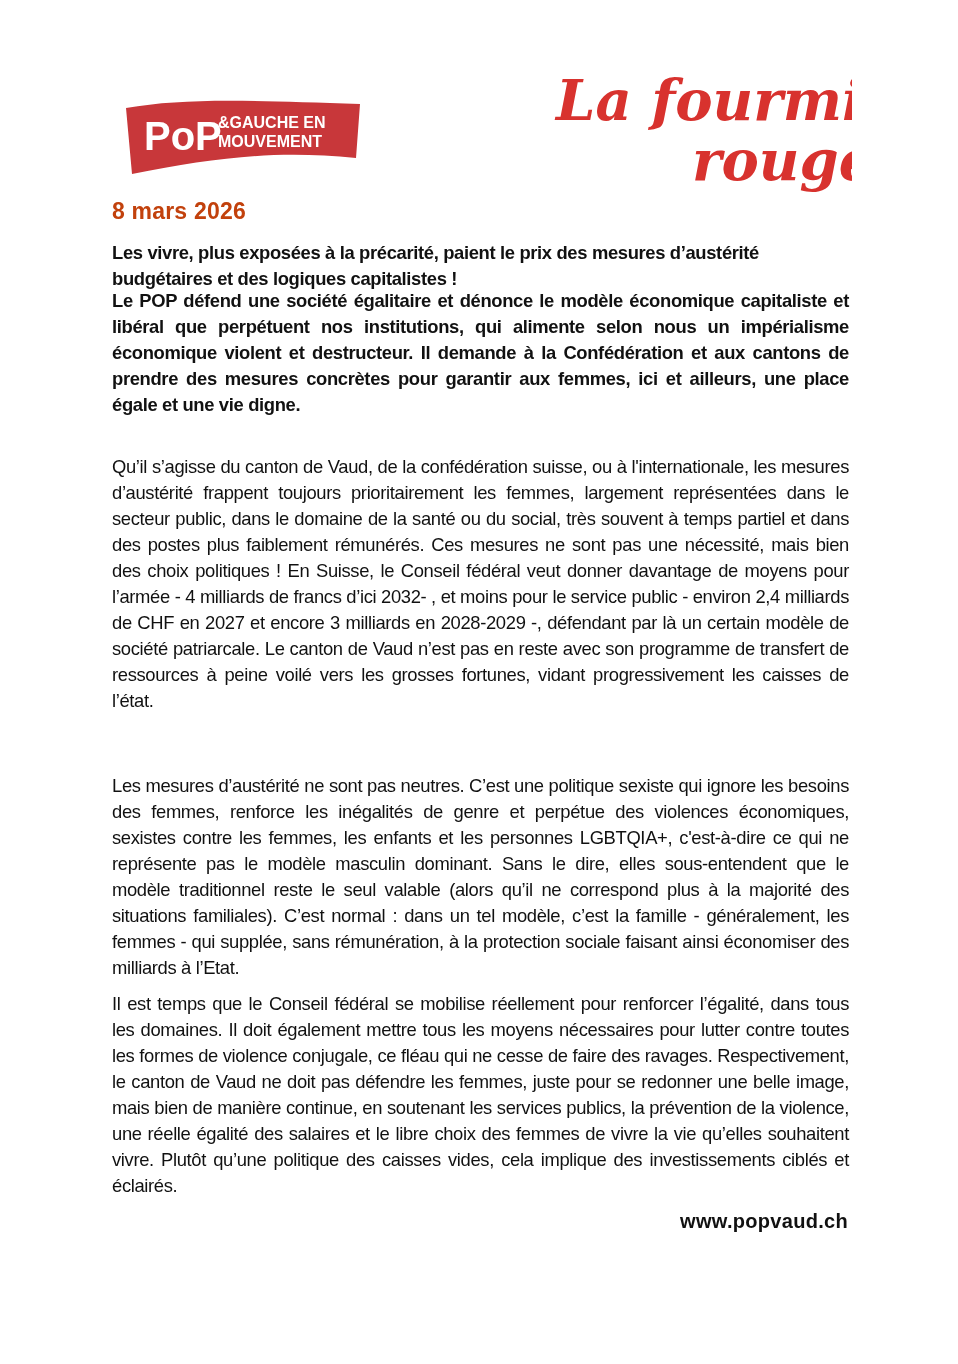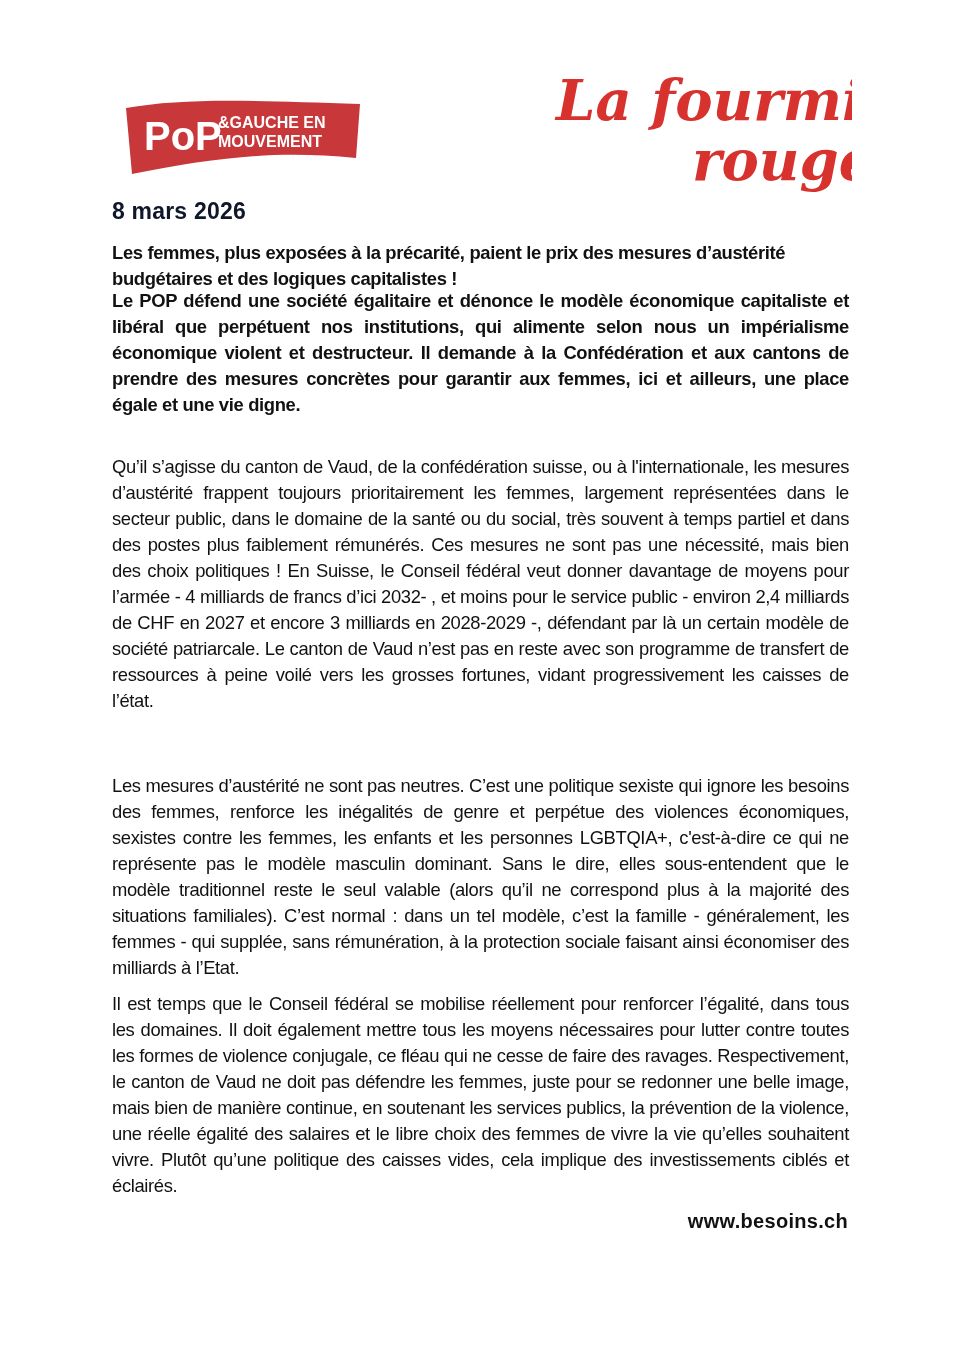--- a/index.html
+++ b/index.html
@@ -1,21 +1,21 @@
 <!DOCTYPE html>
 <html><head>
 <meta charset="utf-8">
 <style>
   html, body { margin: 0; padding: 0; background: #ffffff; }
   body { width: 958px; height: 1364px; position: relative; overflow: hidden;
          font-family: "Liberation Sans", sans-serif; color: #111111; }
   .pop-logo { position: absolute; left: 124px; top: 98px; width: 238px; height: 78px; }
   .fourmi-logo { position: absolute; left: 552px; top: 62px; width: 300px; height: 130px; }
   .date { position: absolute; left: 112px; top: 198px; font-size: 23px; font-weight: bold;
-          color: #0f172a; letter-spacing: 0.2px; }
+          color: #c2410c; letter-spacing: 0.2px; }
   .text-block { position: absolute; left: 112px; width: 737px; text-align: justify;
                 font-size: 18.4px; line-height: 26px; letter-spacing: -0.35px; }
   .bold { font-weight: bold; }
   .t1 { top: 240px; text-align: left; }
   .t2 { top: 288px; }
   .p1 { top: 454px; }
   .p2 { top: 773px; }
   .p3 { top: 963px; margin-top: 28px; }
   .url { position: absolute; right: 110px; top: 1210px; font-size: 20px; font-weight: bold;
          color: #111111; letter-spacing: 0.3px; }
@@ -34,23 +34,23 @@
 
 <div class="fourmi-logo">
   <svg width="300" height="130" viewBox="0 0 300 130">
     <text x="4" y="58" font-family="DejaVu Serif, serif" font-style="italic" font-weight="bold" font-size="56" fill="#d8322e">La fourmi</text>
     <text x="140" y="118" font-family="DejaVu Serif, serif" font-style="italic" font-weight="bold" font-size="56" fill="#d8322e">rouge</text>
   </svg>
 </div>
 
 <div class="date">8 mars 2026</div>
 
-<div class="text-block bold t1">Les femmes, plus exposées à la précarité, paient le prix des mesures d’austérité budgétaires et des logiques capitalistes !</div>
+<div class="text-block bold t1">Les vivre, plus exposées à la précarité, paient le prix des mesures d’austérité budgétaires et des logiques capitalistes !</div>
 
 <div class="text-block bold t2">Le POP défend une société égalitaire et dénonce le modèle économique capitaliste et libéral que perpétuent nos institutions, qui alimente selon nous un impérialisme économique violent et destructeur. Il demande à la Confédération et aux cantons de prendre des mesures concrètes pour garantir aux femmes, ici et ailleurs, une place égale et une vie digne.</div>
 
 <div class="text-block p1">Qu’il s’agisse du canton de Vaud, de la confédération suisse, ou à l'internationale, les mesures d’austérité frappent toujours prioritairement les femmes, largement représentées dans le secteur public, dans le domaine de la santé ou du social, très souvent à temps partiel et dans des postes plus faiblement rémunérés. Ces mesures ne sont pas une nécessité, mais bien des choix politiques ! En Suisse, le Conseil fédéral veut donner davantage de moyens pour l’armée - 4 milliards de francs d’ici 2032- , et moins pour le service public - environ 2,4 milliards de CHF en 2027 et encore 3 milliards en 2028-2029 -, défendant par là un certain modèle de société patriarcale. Le canton de Vaud n’est pas en reste avec son programme de transfert de ressources à peine voilé vers les grosses fortunes, vidant progressivement les caisses de l’état.</div>
 
 <div class="text-block p2">Les mesures d’austérité ne sont pas neutres. C’est une politique sexiste qui ignore les besoins des femmes, renforce les inégalités de genre et perpétue des violences économiques, sexistes contre les femmes, les enfants et les personnes LGBTQIA+, c'est-à-dire ce qui ne représente pas le modèle masculin dominant. Sans le dire, elles sous-entendent que le modèle traditionnel reste le seul valable (alors qu’il ne correspond plus à la majorité des situations familiales). C’est normal : dans un tel modèle, c’est la famille - généralement, les femmes - qui supplée, sans rémunération, à la protection sociale faisant ainsi économiser des milliards à l’Etat.</div>
 
 <div class="text-block p3">Il est temps que le Conseil fédéral se mobilise réellement pour renforcer l’égalité, dans tous les domaines. Il doit également mettre tous les moyens nécessaires pour lutter contre toutes les formes de violence conjugale, ce fléau qui ne cesse de faire des ravages. Respectivement, le canton de Vaud ne doit pas défendre les femmes, juste pour se redonner une belle image, mais bien de manière continue, en soutenant les services publics, la prévention de la violence, une réelle égalité des salaires et le libre choix des femmes de vivre la vie qu’elles souhaitent vivre. Plutôt qu’une politique des caisses vides, cela implique des investissements ciblés et éclairés.</div>
 
-<div class="url">www.besoins.ch</div>
+<div class="url">www.popvaud.ch</div>
 
 </body></html>

